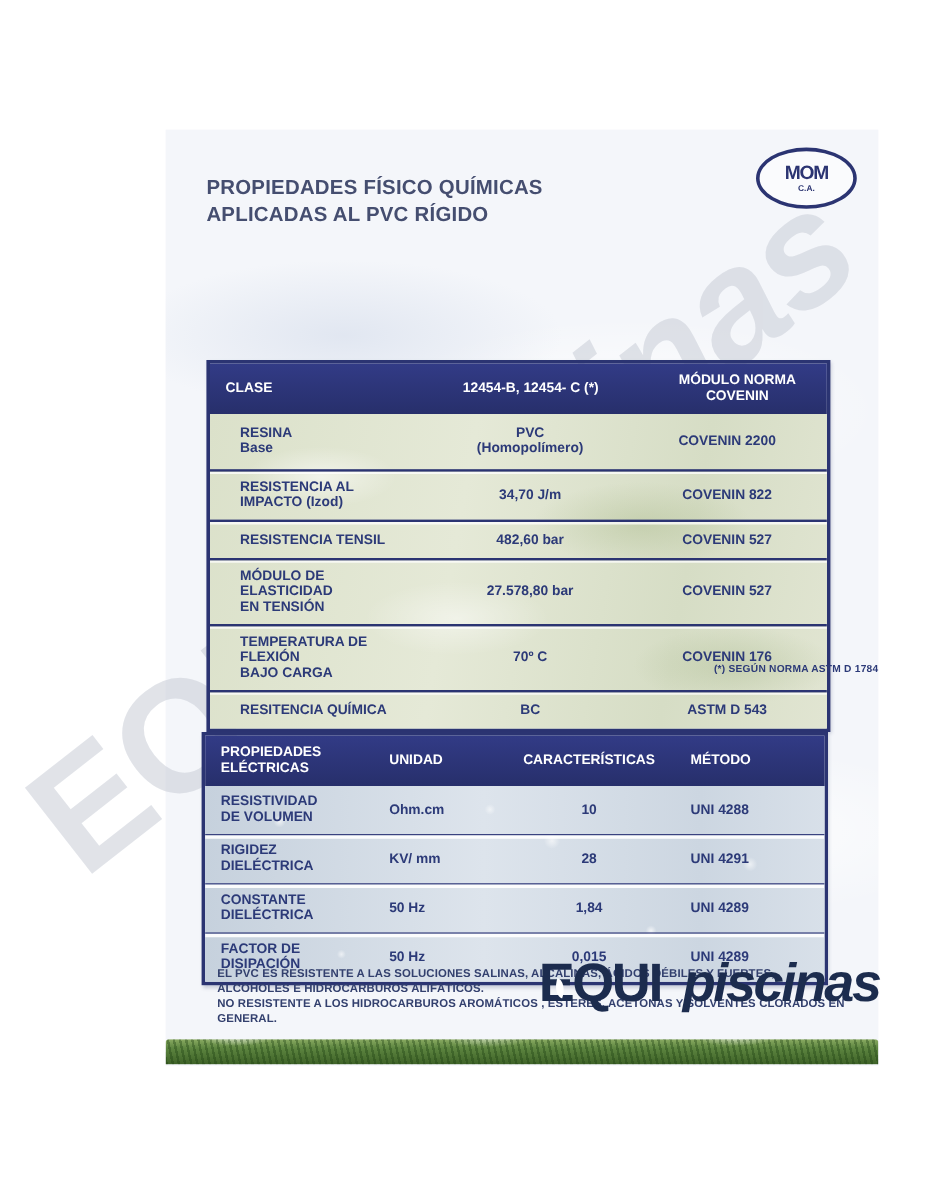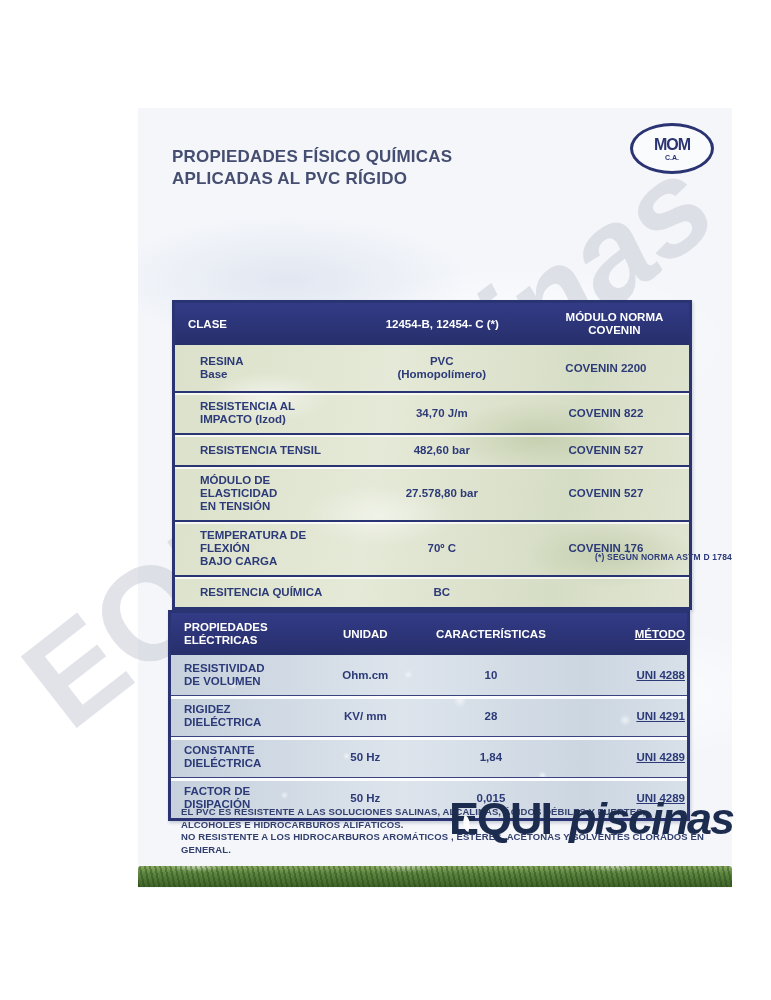--- a/index.html
+++ b/index.html
@@ -73,23 +73,23 @@
 
   .footnote {
     position:absolute; right:39px; top:552px; z-index:2;
     font-size:8.5px; font-weight:bold; color:#2c3a78; letter-spacing:.2px;
   }
 
   
   .t2 { left:168px; top:610px; width:522px; }
   .t2 .hdr { min-height:42px; }
   .t2 .d1 { width:27%; padding:4px 4px 4px 13px; text-align:left; }
-  .t2 .d2 { width:19%; text-align:center; padding:4px 2px 4px 14px; }
+  .t2 .d2 { width:19%; text-align:left; padding:4px 2px 4px 14px; }
   .t2 .d3 { width:32%; text-align:center; padding:4px 2px; }
-  .t2 .d4 { width:22%; text-align:right; padding:4px 2px;text-decoration:underline; }
+  .t2 .d4 { width:22%; text-align:left; padding:4px 2px; }
   .t2-body {
     background-color:#d3dce6;
     background-image:
       radial-gradient(circle 7px at 12% 18%, rgba(255,255,255,.7), rgba(255,255,255,0) 75%),
       radial-gradient(circle 5px at 34% 62%, rgba(255,255,255,.65), rgba(255,255,255,0) 75%),
       radial-gradient(circle 9px at 56% 28%, rgba(255,255,255,.6), rgba(255,255,255,0) 75%),
       radial-gradient(circle 6px at 72% 74%, rgba(255,255,255,.7), rgba(255,255,255,0) 75%),
       radial-gradient(circle 8px at 88% 40%, rgba(255,255,255,.6), rgba(255,255,255,0) 75%),
       radial-gradient(circle 5px at 22% 86%, rgba(255,255,255,.6), rgba(255,255,255,0) 75%),
       radial-gradient(circle 6px at 46% 12%, rgba(255,255,255,.55), rgba(255,255,255,0) 75%),
@@ -175,20 +175,21 @@
       </div>
       <div class="row">
         <div class="c1">TEMPERATURA DE FLEXIÓN
 BAJO CARGA</div>
         <div class="c2">70º C</div>
         <div class="c3">COVENIN 176</div>
       </div>
       <div class="row">
         <div class="c1">RESITENCIA QUÍMICA</div>
         <div class="c2">BC</div>
+        <div class="c3">ASTM D 543</div>
       </div>
     </div>
   </div>
 
   <div class="footnote">(*) SEGÚN NORMA ASTM D 1784</div>
 
   <div class="tbl t2">
     <div class="hdr">
       <div class="d1">PROPIEDADES
 ELÉCTRICAS</div>

